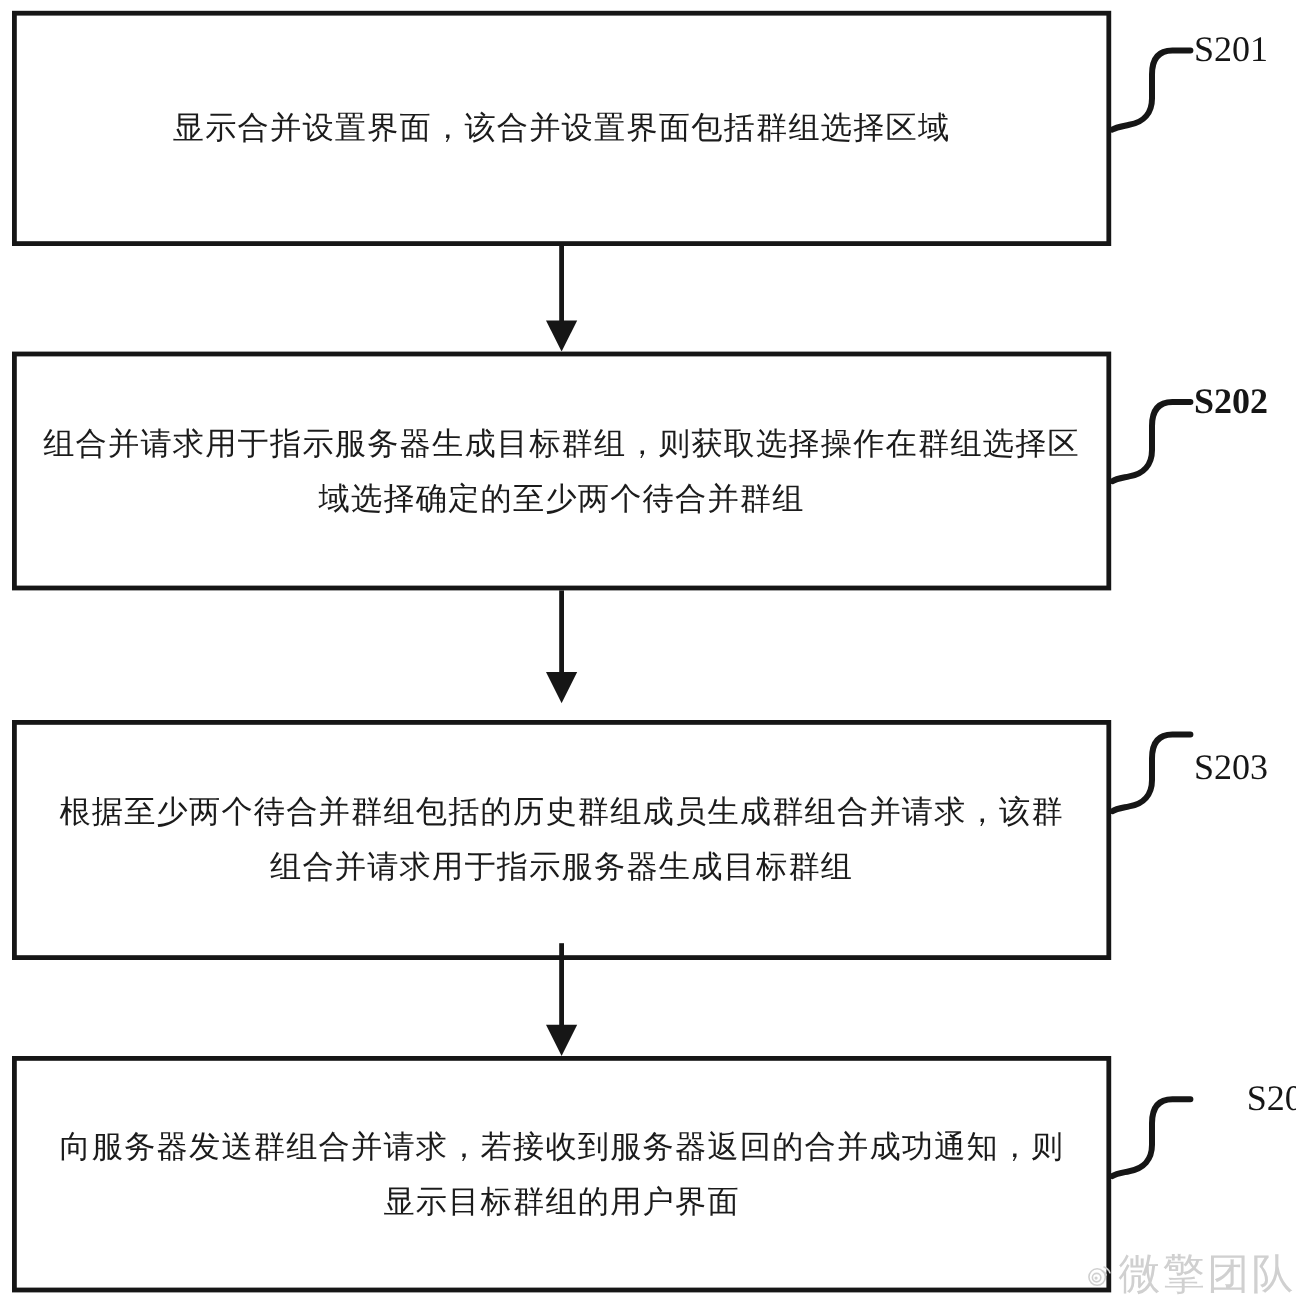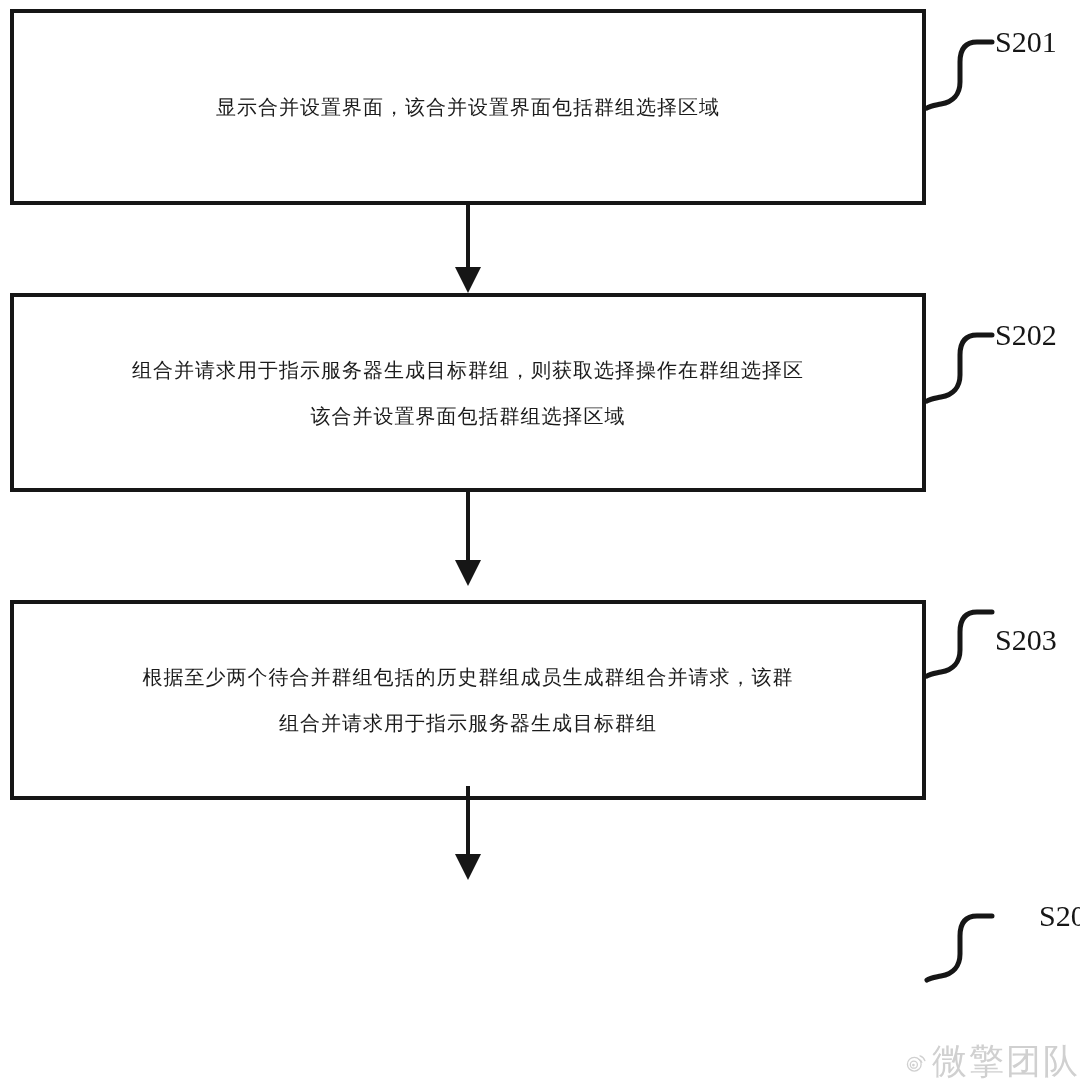--- a/index.html
+++ b/index.html
@@ -28,21 +28,21 @@
     box-sizing: border-box;
     background: #ffffff;
     display: flex;
     flex-direction: column;
     align-items: center;
     justify-content: center;
   }
   .box-text {
     width: 100%;
     text-align: center;
-    font-size: 20px;
+    font-size: 26px;
     letter-spacing: 1px;
     line-height: 46px;
     color: #1b1b1b;
   }
   .text-line {
     white-space: nowrap;
   }
   
   .flow-arrow {
     position: absolute;
@@ -120,53 +120,59 @@
   </div>
 
   <div class="flow-arrow" style="top: 205px; height: 88px;">
     <div class="arrow-line"></div>
     <div class="arrow-head"></div>
   </div>
 
   <div class="flow-box" style="top: 293px; height: 199px;">
     <div class="box-text">
       <div class="text-line">组合并请求用于指示服务器生成目标群组，则获取选择操作在群组选择区</div>
-      <div class="text-line">该合并设置界面包括群组选择区域</div>
+      <div class="text-line">域选择确定的至少两个待合并群组</div>
     </div>
   </div>
 
   <div class="flow-arrow" style="top: 492px; height: 94px;">
     <div class="arrow-line"></div>
     <div class="arrow-head"></div>
   </div>
 
   <div class="flow-box" style="top: 600px; height: 200px;">
     <div class="box-text">
       <div class="text-line">根据至少两个待合并群组包括的历史群组成员生成群组合并请求，该群</div>
       <div class="text-line">组合并请求用于指示服务器生成目标群组</div>
     </div>
   </div>
 
   <div class="flow-arrow" style="top: 786px; height: 94px;">
     <div class="arrow-line"></div>
     <div class="arrow-head"></div>
   </div>
 
+  <div class="flow-box" style="top: 880px; height: 197px;">
+    <div class="box-text">
+      <div class="text-line">向服务器发送群组合并请求，若接收到服务器返回的合并成功通知，则</div>
+      <div class="text-line">显示目标群组的用户界面</div>
+    </div>
+  </div>
 
   <svg class="leader-overlay" viewBox="0 0 1080 1089">
     <g fill="none" stroke="#161616" stroke-width="5" stroke-linecap="round">
       <path d="M 992 42 H 977 C 964 42 960 51 960 62 V 82 C 960 94 953 102 941 104 C 934 105.5 930 106 927 108"></path>
       <path d="M 992 335 H 977 C 964 335 960 344 960 355 V 375 C 960 387 953 395 941 397 C 934 398.5 930 399 927 401"></path>
       <path d="M 992 612 H 977 C 964 612 960 621 960 632 V 650 C 960 662 953 670 941 672 C 934 673.5 930 674 927 676"></path>
       <path d="M 992 916 H 977 C 964 916 960 925 960 936 V 954 C 960 966 953 974 941 976 C 934 977.5 930 978 927 980"></path>
     </g>
   </svg>
 
   <div class="step-label" style="top: 22px;">S201</div>
-  <div class="step-label" style="top: 315px;">S202</div>
+  <div class="step-label" style="top: 315px; font-weight: bold;">S202</div>
   <div class="step-label" style="top: 620px;">S203</div>
   <div class="step-label" style="top: 896px; margin-left: 44px;">S204</div>
 
   <div class="watermark">
     <svg width="52" height="52" viewBox="0 0 52 52">
       <circle cx="21" cy="31" r="15.5" fill="#ffffff" fill-opacity="0.9" stroke="#d0d0d0" stroke-width="3"></circle>
       <circle cx="20" cy="32" r="8" fill="none" stroke="#d0d0d0" stroke-width="3"></circle>
       <circle cx="19" cy="33" r="3" fill="#d0d0d0"></circle>
       <path d="M 31 20 A 10 10 0 0 1 38 27" fill="none" stroke="#d0d0d0" stroke-width="3" stroke-linecap="round"></path>
       <path d="M 34 12 A 17 17 0 0 1 45 23" fill="none" stroke="#d0d0d0" stroke-width="3" stroke-linecap="round"></path>

